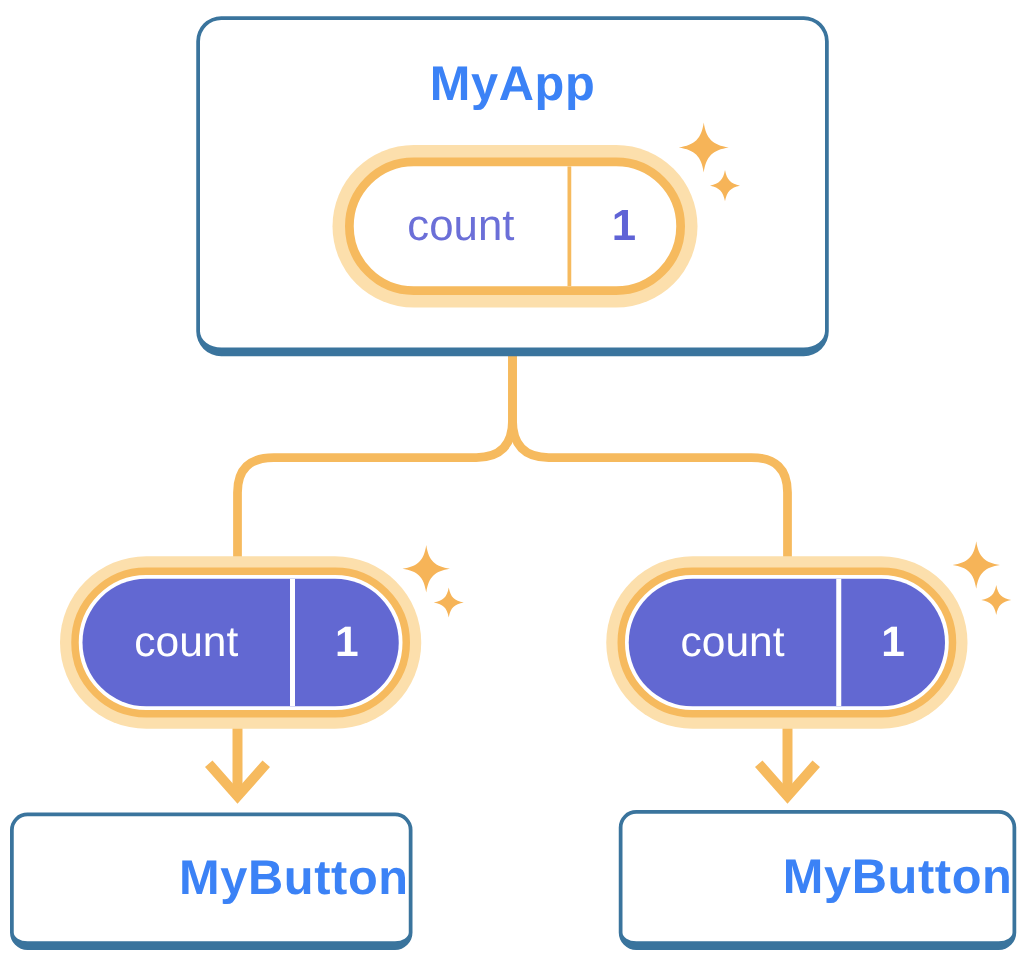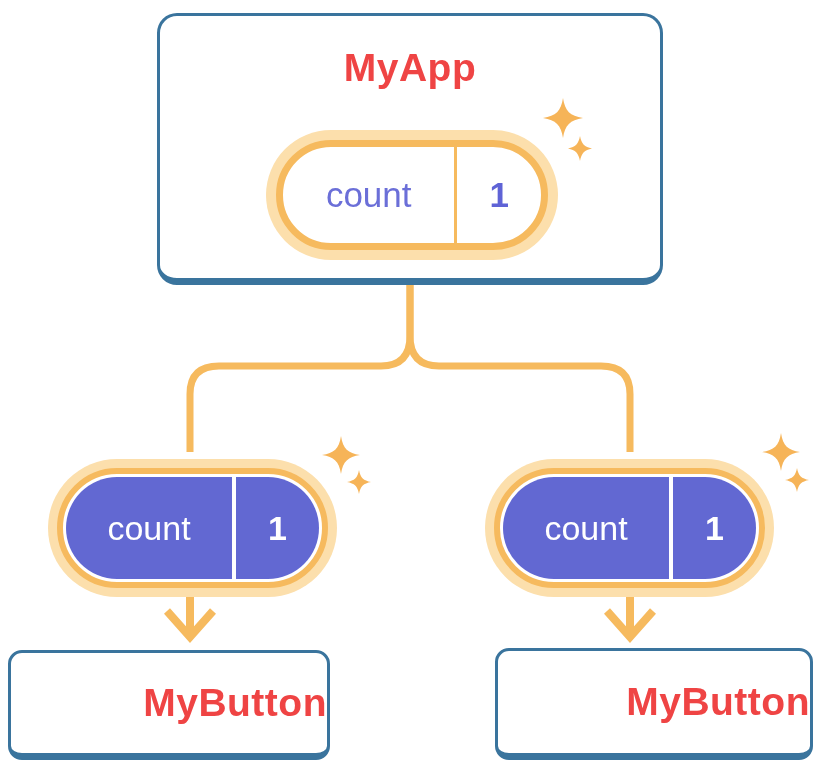--- a/index.html
+++ b/index.html
@@ -12,25 +12,25 @@
   
   .card{
     position:absolute;background:#ffffff;box-sizing:border-box;
     border:3px solid #3A749D;border-bottom-width:7px;
     display:flex;align-items:center;justify-content:flex-end;
   }
   .card.root{left:157px;top:13px;width:506px;height:272px;border-radius:20px;
     flex-direction:column;justify-content:flex-start;}
   .card.leaf-left{left:8px;top:650px;width:322px;height:110px;border-radius:14px;}
   .card.leaf-right{left:495px;top:648px;width:318px;height:112px;border-radius:14px;}
-  .card-title{color:#ef4444;font-weight:600;font-size:39px;letter-spacing:.5px;}
+  .card-title{color:#3b82f6;font-weight:600;font-size:39px;letter-spacing:.5px;}
   .card.root .card-title{margin-top:30px;}
 
   
-  .pill{position:absolute;box-sizing:border-box;border-radius:999px;margin-top:14px;}
+  .pill{position:absolute;box-sizing:border-box;border-radius:999px;}
   .pill.outline{
     left:116px;top:110px;width:272px;height:110px;
     background:#ffffff;border:7px solid #F6BA5E;
     box-shadow:0 0 0 10px #FCDFAC;
     display:flex;align-items:stretch;overflow:hidden;
   }
   .pill.outline .cell{display:flex;align-items:center;justify-content:center;}
   .pill.outline .cell.name{flex:2.05;color:#6B6FD8;font-size:35px;}
   .pill.outline .cell.value{flex:1;color:#5F63D6;font-size:35px;font-weight:700;}
   .pill.outline .divider{width:3px;background:#F6BA5E;}

